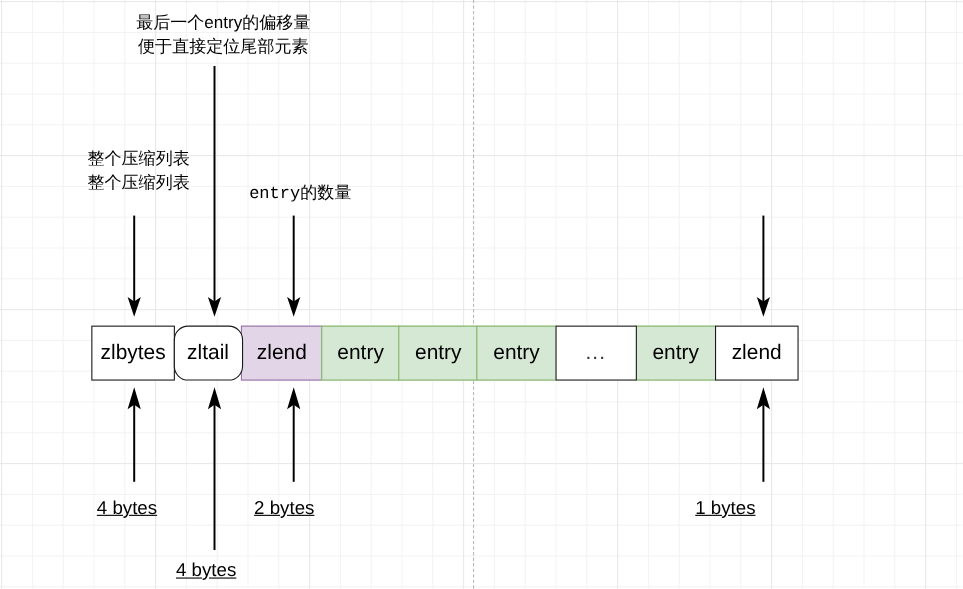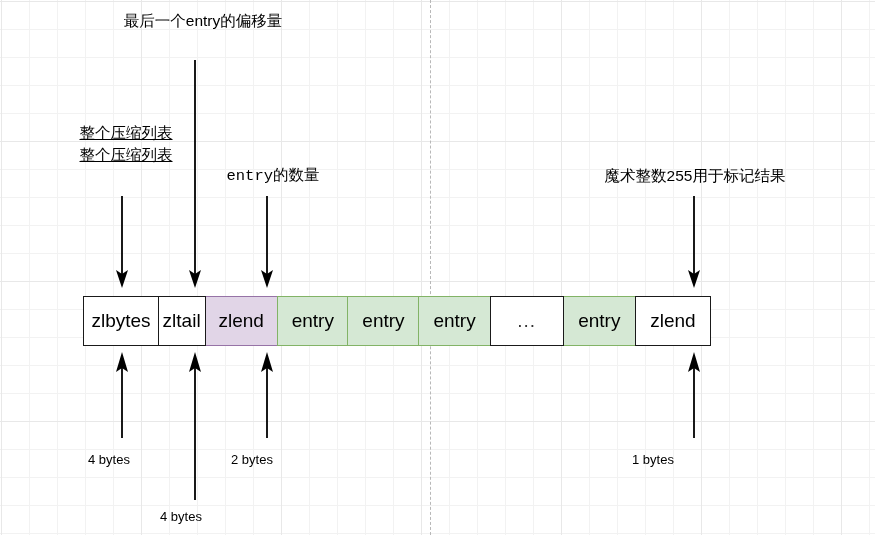--- a/index.html
+++ b/index.html
@@ -102,48 +102,47 @@
   
   .arrow {
     position: absolute;
     overflow: visible;
   }
   .arrow svg { display: block; overflow: visible; }
 
   
   .byte-label {
     position: absolute;
-    font-size: 13px;
+    font-size: 17px;
     color: #000000;
     white-space: nowrap;
+    text-decoration: underline;
   }
 </style>
 </head>
 <body>
 
 <div id="canvas">
 
   <div class="page-break" style="left:430px;"></div>
 
   <div class="annot" style="left:98px; top:10px; width:210px;">
     <div>最后一个entry的偏移量</div>
-  </div>
-
-  <div class="annot" style="left:66px; top:122px; width:120px;text-decoration:underline;">
+    <div>便于直接定位尾部元素</div>
+  </div>
+
+  <div class="annot" style="left:66px; top:134px; width:120px;">
     <div>整个压缩列表</div>
     <div>整个压缩列表</div>
   </div>
 
   <div class="annot" style="left:221px; top:165px; width:104px;font-family:Liberation Mono, monospace;">
     <div>entry的数量</div>
   </div>
 
-  <div class="annot" style="left:583px; top:165px; width:224px;">
-    <div>魔术整数255用于标记结果</div>
-  </div>
 
   <div class="arrow" style="left:114px; top:196px;">
     <svg width="16" height="94" viewBox="0 0 16 94">
       <line x1="8" y1="0" x2="8" y2="80" stroke="#000000" stroke-width="1.8"></line>
       <polygon points="8,92 2,74 8,78 14,74" fill="#000000"></polygon>
     </svg>
   </div>
 
   <div class="arrow" style="left:187px; top:60px;">
     <svg width="16" height="230" viewBox="0 0 16 230">
@@ -161,21 +160,21 @@
 
   <div class="arrow" style="left:686px; top:196px;">
     <svg width="16" height="94" viewBox="0 0 16 94">
       <line x1="8" y1="0" x2="8" y2="80" stroke="#000000" stroke-width="1.8"></line>
       <polygon points="8,92 2,74 8,78 14,74" fill="#000000"></polygon>
     </svg>
   </div>
 
   <div class="bar">
     <div class="cell plain" style="width:76px;">zlbytes</div>
-    <div class="cell plain" style="width:48px;">zltail</div>
+    <div class="cell plain" style="width:63px;border-radius:13px;">zltail</div>
     <div class="cell purple" style="width:74px;">zlend</div>
     <div class="cell green" style="width:72px;">entry</div>
     <div class="cell green" style="width:72px;">entry</div>
     <div class="cell green" style="width:73px;">entry</div>
     <div class="cell white ellipsis" style="width:74px;">...</div>
     <div class="cell green" style="width:74px;">entry</div>
     <div class="cell plain" style="width:76px;">zlend</div>
   </div>
 
   <div class="arrow" style="left:114px; top:352px;">

